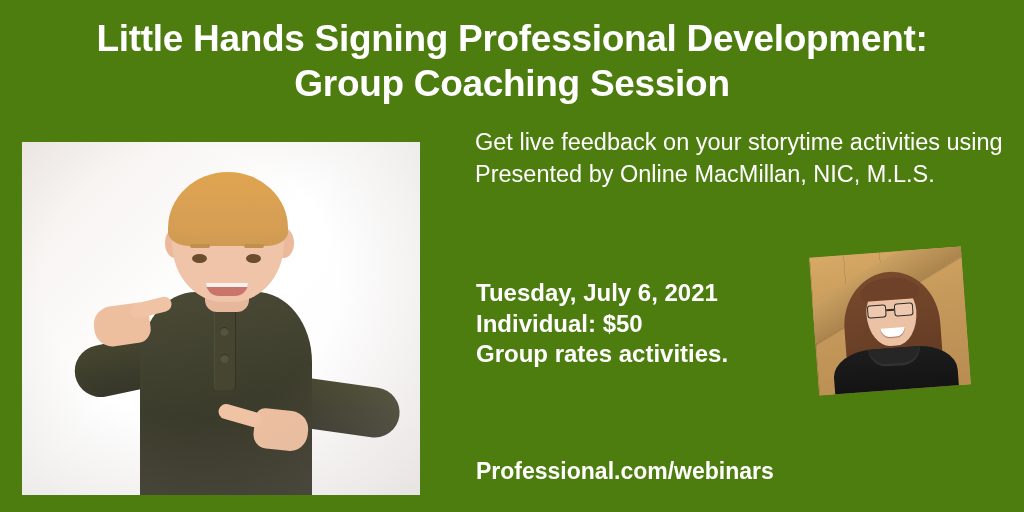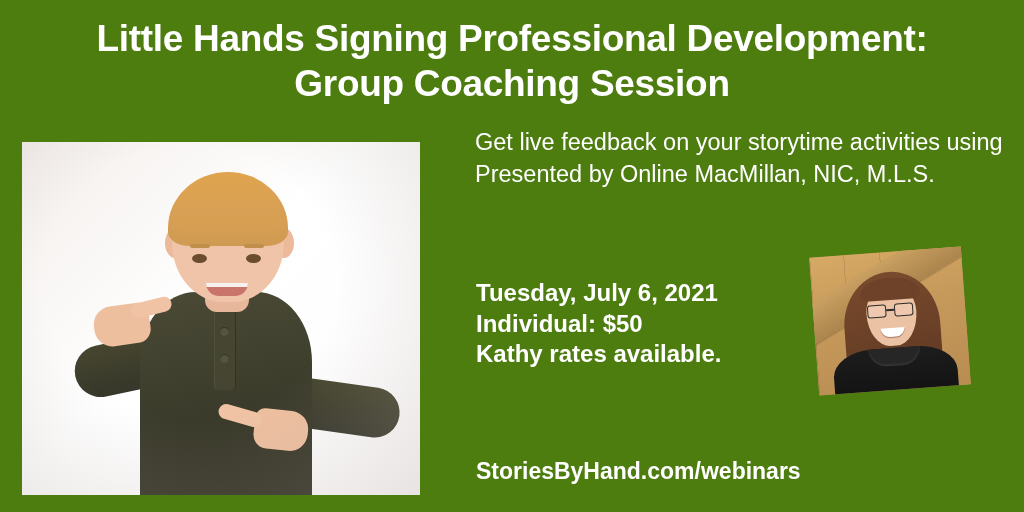--- a/index.html
+++ b/index.html
@@ -414,24 +414,24 @@
   </div>
 
   <div id="body-copy">
     <p>Get live feedback on your storytime activities using</p>
     <p>Presented by Online MacMillan, NIC, M.L.S.</p>
   </div>
 
   <div id="details-block">
     <div class="detail-line">Tuesday, July 6, 2021</div>
     <div class="detail-line">Individual: $50</div>
-    <div class="detail-line">Kathy rates available.</div>
+    <div class="detail-line">Group rates activities.</div>
   </div>
 
-  <div id="url-line">StoriesByHand.com/webinars</div>
+  <div id="url-line">Professional.com/webinars</div>
 
   <div id="presenter-photo">
     <div class="wood"></div>
     <div class="wood-beam"></div>
     <div class="p-hair-back"></div>
     <div class="p-face"></div>
     <div class="p-fringe"></div>
     <div class="p-glasses">
       <div class="p-lens l"></div>
       <div class="p-bridge"></div>

